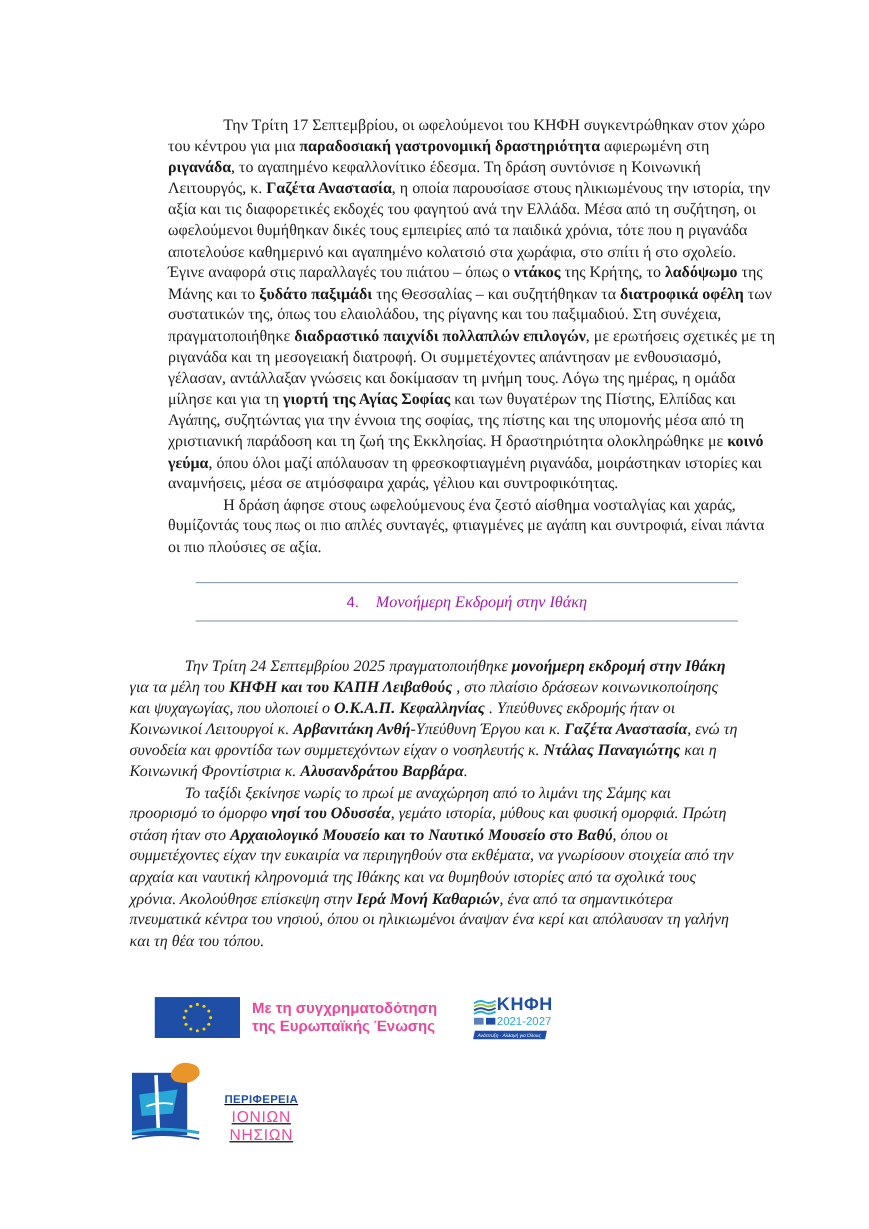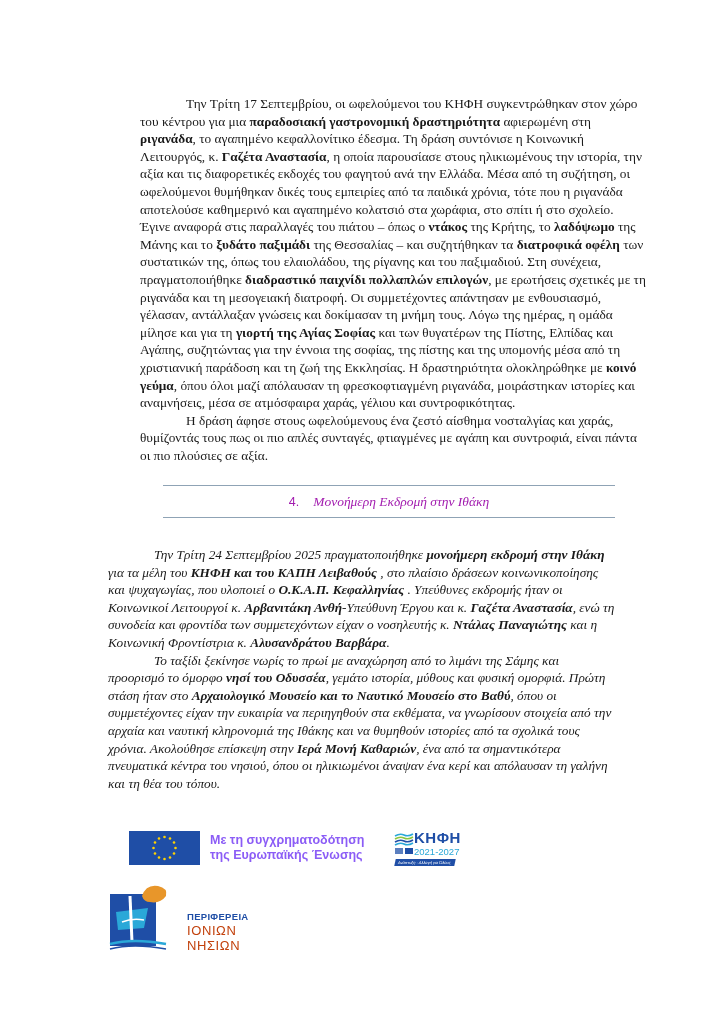--- a/index.html
+++ b/index.html
@@ -31,37 +31,38 @@
     font-size: 13.5px; color: #a21caf;
   }
   .heading-text .num { font-style: normal; font-family: "Liberation Sans", sans-serif; font-size: 12.5px; margin-right: 14px; }
 
   
   .eu-flag { position: absolute; left: 129px; top: 831px; width: 71px; height: 34px; background: #1f4ea6; }
   .eu-flag svg { width: 100%; height: 100%; display: block; }
   .eu-text {
     position: absolute; left: 210px; top: 833px;
     font-family: "Liberation Sans", "DejaVu Sans", sans-serif; font-weight: bold;
-    font-size: 12.5px; line-height: 15px; color: #8b5cf6;
+    font-size: 12.5px; line-height: 15px; color: #ec4899;
   }
   .espa { position: absolute; left: 392px; top: 829px; width: 70px; height: 40px; }
   .espa-title { position: absolute; left: 22px; top: 0; font-family: "Liberation Sans", sans-serif; font-weight: bold; font-size: 15px; color: #1f4ea6; letter-spacing: 0.5px; }
   .espa-years { position: absolute; left: 22px; top: 17px; font-family: "Liberation Sans", sans-serif; font-weight: normal; font-size: 9.5px; color: #2aa8d8; }
   .espa-band { position: absolute; left: 3px; top: 30px; width: 60px; height: 7px; background: #1f4ea6; transform: skewX(-12deg); }
   .espa-band span { display: block; color: #fff; font-family: "Liberation Sans", sans-serif; font-size: 4px; line-height: 7px; padding-left: 3px; white-space: nowrap; overflow: hidden; }
   .espa-waves { position: absolute; left: 2px; top: 3px; width: 20px; height: 14px; }
   .espa-flags { position: absolute; left: 3px; top: 19px; width: 18px; height: 6px; }
 
   .ionian-logo { position: absolute; left: 108px; top: 882px; width: 60px; height: 72px; }
   .ionian-text {
     position: absolute; left: 187px; top: 911px;
     font-family: "Liberation Sans", "DejaVu Sans", sans-serif;
+    text-decoration: underline;
   }
   .ionian-text .l1 { font-size: 9.5px; font-weight: bold; color: #1f4ea6; letter-spacing: 0.3px; line-height: 12px; }
-  .ionian-text .l2 { font-size: 13px; color: #c2410c; letter-spacing: 0.6px; line-height: 15px; }
+  .ionian-text .l2 { font-size: 13px; color: #ec4899; letter-spacing: 0.6px; line-height: 15px; text-align: center; }
 </style>
 </head>
 <body>
 
 <div class="page">
 
   <div class="text-block" id="block1">
       <p class="indent"><span>Την Τρίτη 17 Σεπτεμβρίου, οι ωφελούμενοι του ΚΗΦΗ συγκεντρώθηκαν στον χώρο του κέντρου για μια </span><b>παραδοσιακή γαστρονομική δραστηριότητα</b><span> αφιερωμένη στη </span><b>ριγανάδα</b><span>, το αγαπημένο κεφαλλονίτικο έδεσμα. Τη δράση συντόνισε η Κοινωνική Λειτουργός, κ. </span><b>Γαζέτα Αναστασία</b><span>, η οποία παρουσίασε στους ηλικιωμένους την ιστορία, την αξία και τις διαφορετικές εκδοχές του φαγητού ανά την Ελλάδα.  Μέσα από τη συζήτηση, οι ωφελούμενοι θυμήθηκαν δικές τους εμπειρίες από τα παιδικά χρόνια, τότε που η ριγανάδα αποτελούσε καθημερινό και αγαπημένο κολατσιό στα χωράφια, στο σπίτι ή στο σχολείο. Έγινε αναφορά στις παραλλαγές του πιάτου – όπως ο </span><b>ντάκος</b><span> της Κρήτης, το </span><b>λαδόψωμο</b><span> της Μάνης και το </span><b>ξυδάτο παξιμάδι</b><span> της Θεσσαλίας – και συζητήθηκαν τα </span><b>διατροφικά οφέλη</b><span> των συστατικών της, όπως του ελαιολάδου, της ρίγανης και του παξιμαδιού. Στη συνέχεια, πραγματοποιήθηκε </span><b>διαδραστικό παιχνίδι πολλαπλών επιλογών</b><span>, με ερωτήσεις σχετικές με τη ριγανάδα και τη μεσογειακή διατροφή. Οι συμμετέχοντες απάντησαν με ενθουσιασμό, γέλασαν, αντάλλαξαν γνώσεις και δοκίμασαν τη μνήμη τους. Λόγω της ημέρας, η ομάδα μίλησε και για τη </span><b>γιορτή της Αγίας Σοφίας</b><span> και των θυγατέρων της Πίστης, Ελπίδας και Αγάπης, συζητώντας για την έννοια της σοφίας, της πίστης και της υπομονής μέσα από τη χριστιανική παράδοση και τη ζωή της Εκκλησίας. Η δραστηριότητα ολοκληρώθηκε με </span><b>κοινό γεύμα</b><span>, όπου όλοι μαζί απόλαυσαν τη φρεσκοφτιαγμένη ριγανάδα, μοιράστηκαν ιστορίες και αναμνήσεις, μέσα σε ατμόσφαιρα χαράς, γέλιου και συντροφικότητας.</span></p>
       <p class="indent"><span>Η δράση άφησε στους ωφελούμενους ένα ζεστό αίσθημα νοσταλγίας και χαράς, θυμίζοντάς τους πως οι πιο απλές συνταγές, φτιαγμένες με αγάπη και συντροφιά, είναι πάντα οι πιο πλούσιες σε αξία.</span></p>
     </div>

